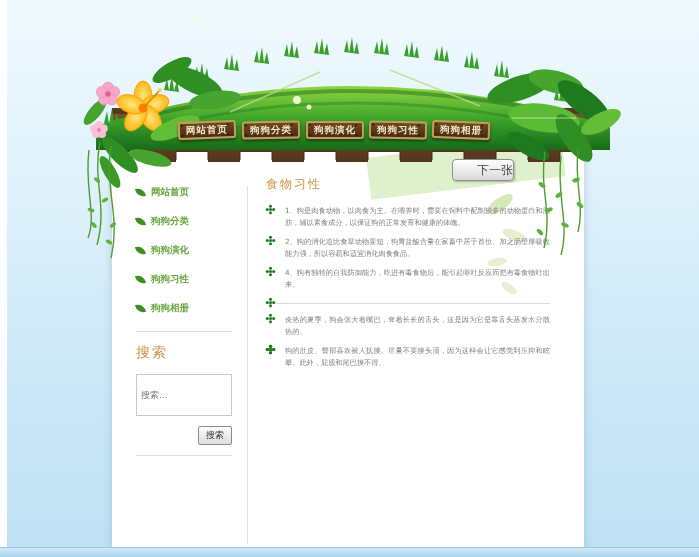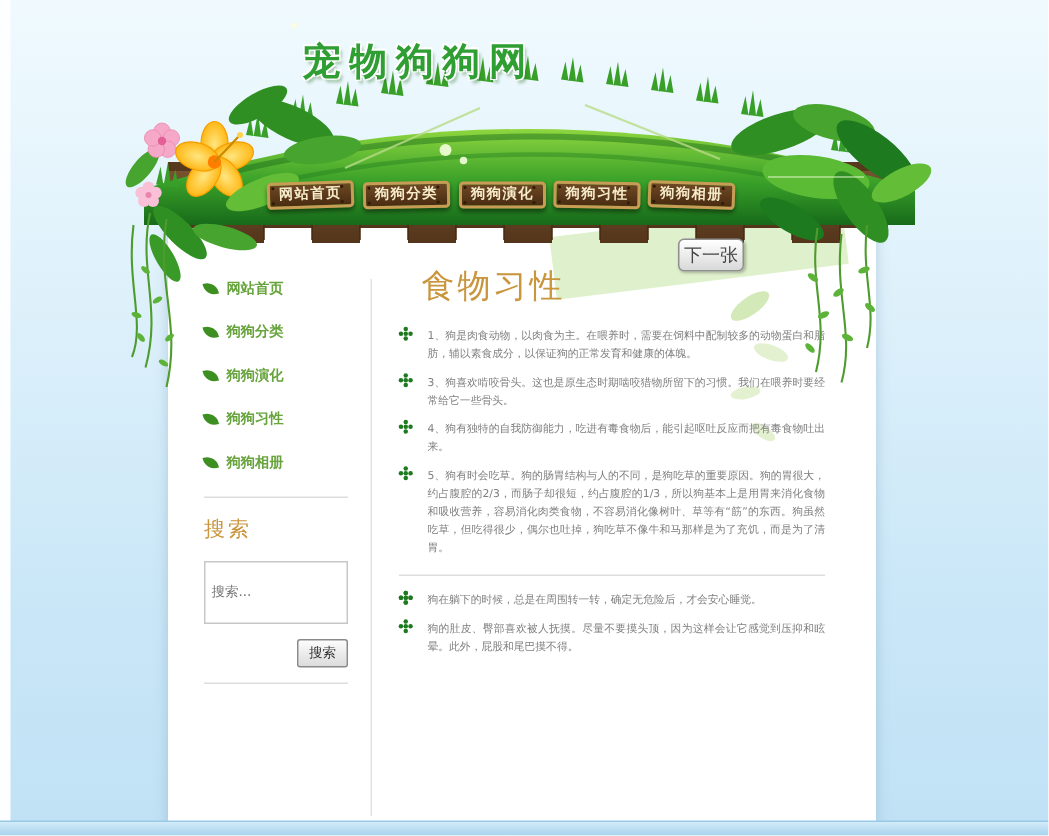--- a/index.html
+++ b/index.html
@@ -23,39 +23,39 @@
     letter-spacing:6px;z-index:6;white-space:nowrap;
     text-shadow:-1px -1px 0 #fff,1px -1px 0 #fff,-1px 1px 0 #fff,1px 1px 0 #fff,2px 3px 2px rgba(40,110,30,.35);}
   .sign{position:absolute;top:121px;width:54px;height:14px;z-index:6;cursor:pointer;
     background:linear-gradient(180deg,#6d4824,#4a2c11);border:2px solid #c89c55;border-radius:3px;
     color:#f6ebc9;font-size:9.5px;font-weight:bold;letter-spacing:1px;text-align:center;line-height:14px;
     box-shadow:0 2px 3px rgba(0,0,0,.45);}
   .sign::before{content:"";position:absolute;left:1px;top:1px;width:2px;height:2px;border-radius:50%;
     background:#2c1a08;box-shadow:46px 0 0 #2c1a08,0 10px 0 #2c1a08,46px 10px 0 #2c1a08;}
   .s1{left:178px;transform:rotate(-2deg);} .s2{left:242px;transform:rotate(-1deg);}
   .s3{left:306px;} .s4{left:369px;transform:rotate(1deg);} .s5{left:432px;transform:rotate(2deg);}
-  .next-btn{position:absolute;left:452px;top:159px;width:44px;height:22px;z-index:6;cursor:pointer;
+  .next-btn{position:absolute;left:452px;top:159px;width:62px;height:22px;z-index:6;cursor:pointer;
     background:linear-gradient(180deg,#ffffff,#d9d9d9);border:1px solid #8f8f8f;border-radius:4px;
-    font-size:12px;color:#444;text-align:center;line-height:20px;box-sizing:border-box;
+    font-size:12px;color:#444;text-align:right;line-height:20px;box-sizing:border-box;
     box-shadow:1px 1px 2px rgba(0,0,0,.25);}
   .sidebar{position:absolute;left:136px;top:186px;width:96px;z-index:4;}
   .side-item{display:flex;align-items:center;gap:6px;margin-bottom:16px;cursor:pointer;
     font-size:9.5px;font-weight:bold;color:#68a43d;}
   .leaf-icon{flex:0 0 auto;width:9px;height:9px;background:#3e8f22;border-radius:0 90% 0 90%;
     transform:rotate(-15deg);}
   .side-divider{border:0;border-top:1px solid #ddd;margin:10px 0 12px;}
   .search-title{color:#c9953d;font-size:14px;margin:0 0 12px;font-weight:normal;letter-spacing:2px;}
   .search-input{width:100%;box-sizing:border-box;height:18px;border:1px solid #c7c7c7;font-size:9px;
     padding:20px 4px;color:#666;background:#fff;font-family:inherit;}
   .search-row{text-align:right;margin-top:7px;}
   .search-btn{font-size:9px;padding:2px 7px;border:1px solid #8a8a8a;border-radius:2px;cursor:pointer;
     background:linear-gradient(180deg,#fcfcfc,#dcdcdc);color:#333;font-family:inherit;}
   .v-divider{position:absolute;left:247px;top:186px;width:1px;height:358px;background:#e2e2e2;z-index:4;}
   .main{position:absolute;left:266px;top:168px;width:284px;z-index:4;}
-  .section-title{font-size:22px;color:#c9953d;font-weight:normal;letter-spacing:2px;margin:8px 15px 12px;}
+  .section-title{font-size:12px;color:#c9953d;font-weight:normal;letter-spacing:2px;margin:8px 0 12px;}
   .habit-list{list-style:none;margin:0;padding:0;}
   .habit-list li{position:relative;padding-left:19px;font-size:7.2px;line-height:12px;color:#7f7f7f;
     margin-bottom:7px;text-align:justify;}
   .clover{position:absolute;left:3px;top:3px;width:3px;height:3px;background:#1e7a1e;border-radius:50%;
     box-shadow:0 -3.2px 0 #1e7a1e,3.2px 0 0 #1e7a1e,0 3.2px 0 #1e7a1e,-3.2px 0 0 #1e7a1e;}
   .main-divider{border:0;border-top:1px solid #dcdcdc;margin:12px 0 10px;}
 </style>
 </head>
 <body>
 
@@ -209,21 +209,20 @@
       <ellipse cx="542" cy="185" rx="4" ry="2" transform="rotate(35 542 185)"></ellipse>
       <ellipse cx="549" cy="210" rx="4" ry="2" transform="rotate(-25 549 210)"></ellipse>
       <ellipse cx="540" cy="232" rx="4" ry="2" transform="rotate(45 540 232)"></ellipse>
       <ellipse cx="559" cy="195" rx="4" ry="2" transform="rotate(-35 559 195)"></ellipse>
       <ellipse cx="565" cy="225" rx="4" ry="2" transform="rotate(25 565 225)"></ellipse>
       <ellipse cx="576" cy="180" rx="4" ry="2" transform="rotate(-20 576 180)"></ellipse>
       <ellipse cx="580" cy="205" rx="4" ry="2" transform="rotate(40 580 205)"></ellipse>
     </g>
   </svg>
 
-  <div class="logo">宠物狗狗网</div>
 
   <nav>
     <div class="sign s1">网站首页</div>
     <div class="sign s2">狗狗分类</div>
     <div class="sign s3">狗狗演化</div>
     <div class="sign s4">狗狗习性</div>
     <div class="sign s5">狗狗相册</div>
   </nav>
 
   <div class="next-btn">下一张</div>
@@ -257,28 +256,29 @@
     </div>
     <hr class="side-divider">
   </aside>
 
   <div class="v-divider"></div>
 
   <main class="main">
     <h2 class="section-title">食物习性</h2>
     <ul class="habit-list">
       <li><span class="clover"></span><span>1、狗是肉食动物，以肉食为主。在喂养时，需要在饲料中配制较多的动物蛋白和脂肪，辅以素食成分，以保证狗的正常发育和健康的体魄。</span></li>
-      <li><span class="clover"></span><span>3、狗喜欢啃咬骨头。这也是原生态时期啮咬猎物所留下的习惯。我们在喂养时要经常给它一些骨头。</span></li>
+      <li><span class="clover"></span><span>2、狗的消化道比食草动物要短，狗胃盐酸含量在家畜中居于首位。加之肠壁厚吸收能力强，所以容易和适宜消化肉食食品。</span></li>
       <li><span class="clover"></span><span>4、狗有独特的自我防御能力，吃进有毒食物后，能引起呕吐反应而把有毒食物吐出来。</span></li>
-      <li><span class="clover"></span><span>5、狗有时会吃草。狗的肠胃结构与人的不同，是狗吃草的重要原因。狗的胃很大，约占腹腔的2/3，而肠子却很短，约占腹腔的1/3，所以狗基本上是用胃来消化食物和吸收营养，容易消化肉类食物，不容易消化像树叶、草等有“筋”的东西。狗虽然吃草，但吃得很少，偶尔也吐掉，狗吃草不像牛和马那样是为了充饥，而是为了清胃。</span></li>
+      <li><span class="clover"></span></li>
     </ul>
     <hr class="main-divider">
     <ul class="habit-list">
+      <li><span class="clover"></span><span>炎热的夏季，狗会张大着嘴巴，耷着长长的舌头，这是因为它是靠舌头蒸发水分散热的。</span></li>
       <li><span class="clover"></span></li>
-      <li><span class="clover"></span><span>狗在躺下的时候，总是在周围转一转，确定无危险后，才会安心睡觉。</span></li>
+      <li><span class="clover"></span></li>
       <li><span class="clover"></span><span>狗的肚皮、臀部喜欢被人抚摸。尽量不要摸头顶，因为这样会让它感觉到压抑和眩晕。此外，屁股和尾巴摸不得。</span></li>
 
     </ul>
   </main>
 
   <div class="left-strip"></div>
   <div class="bottom-bar"></div>
 </div>
 
 </body></html>

